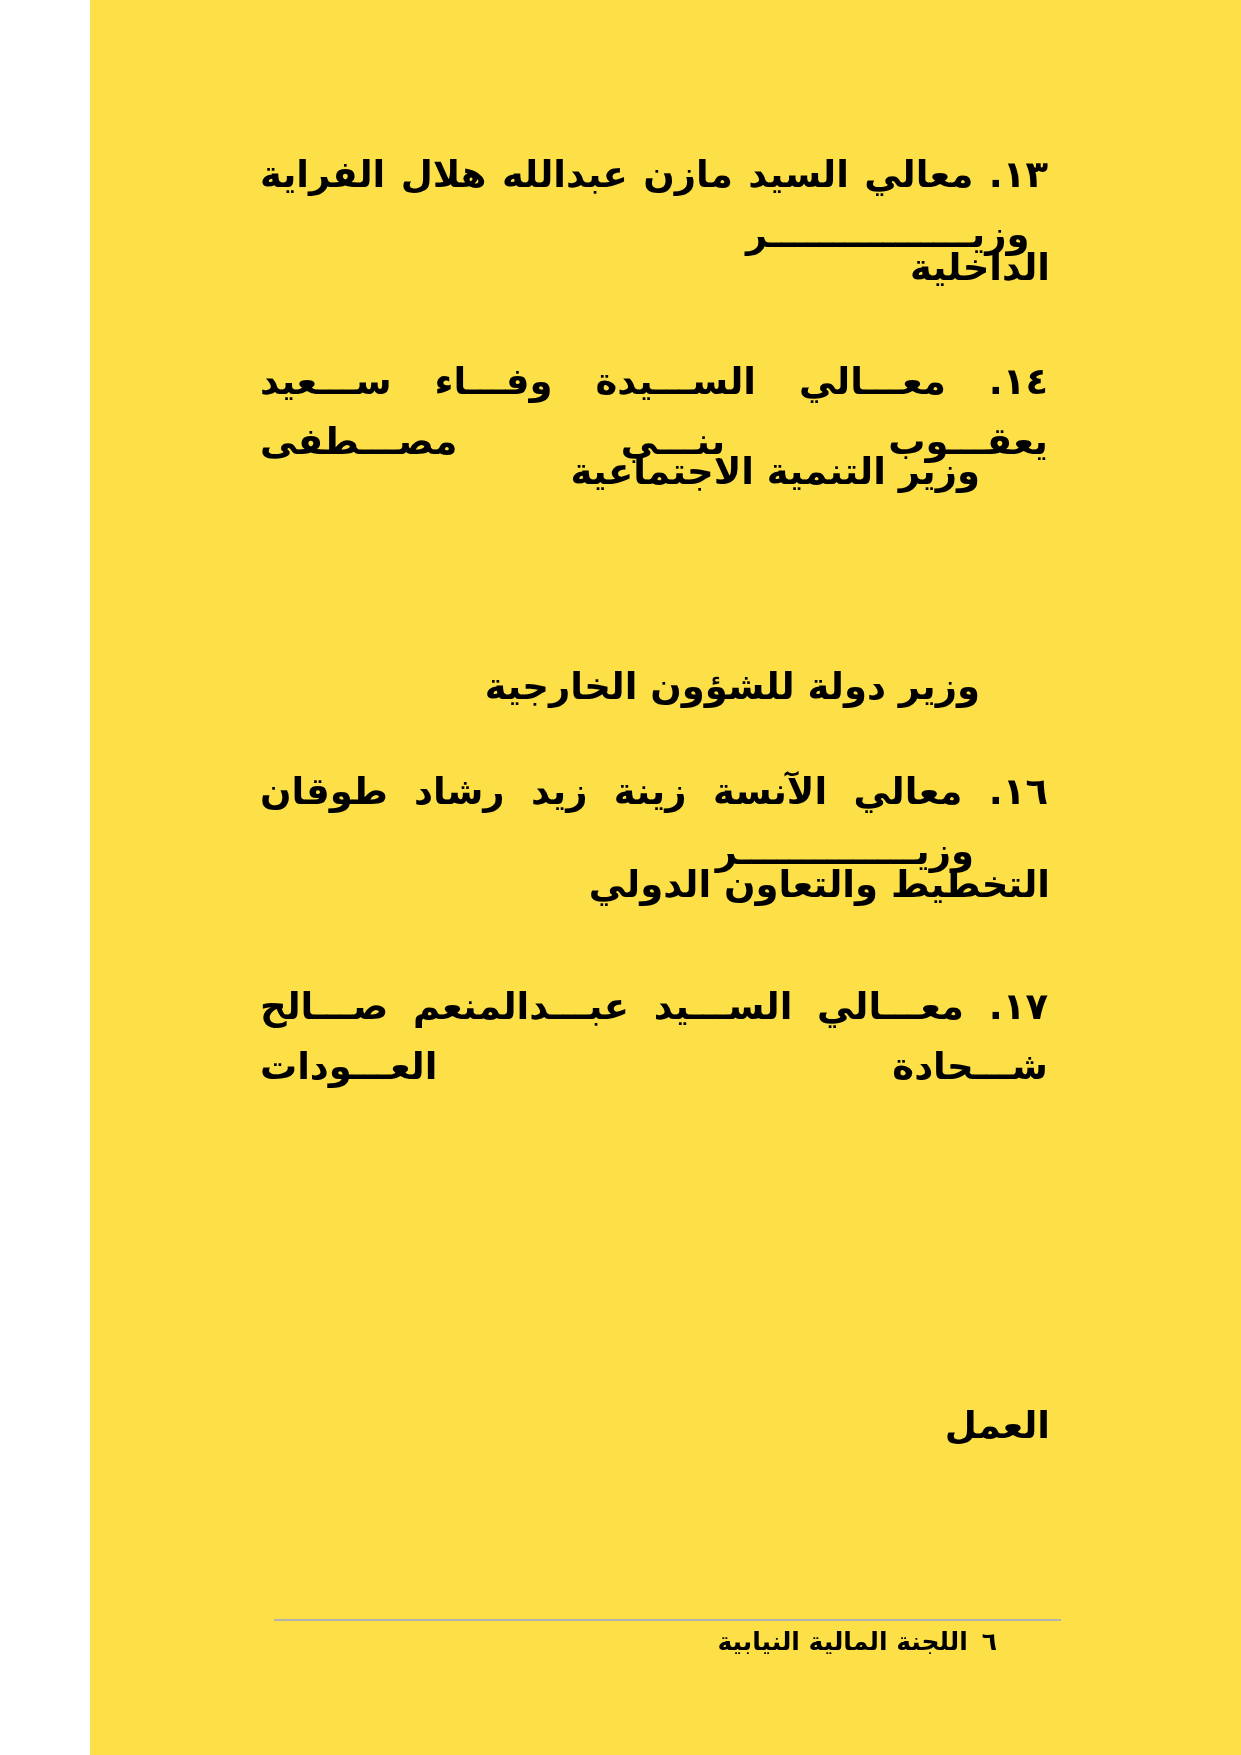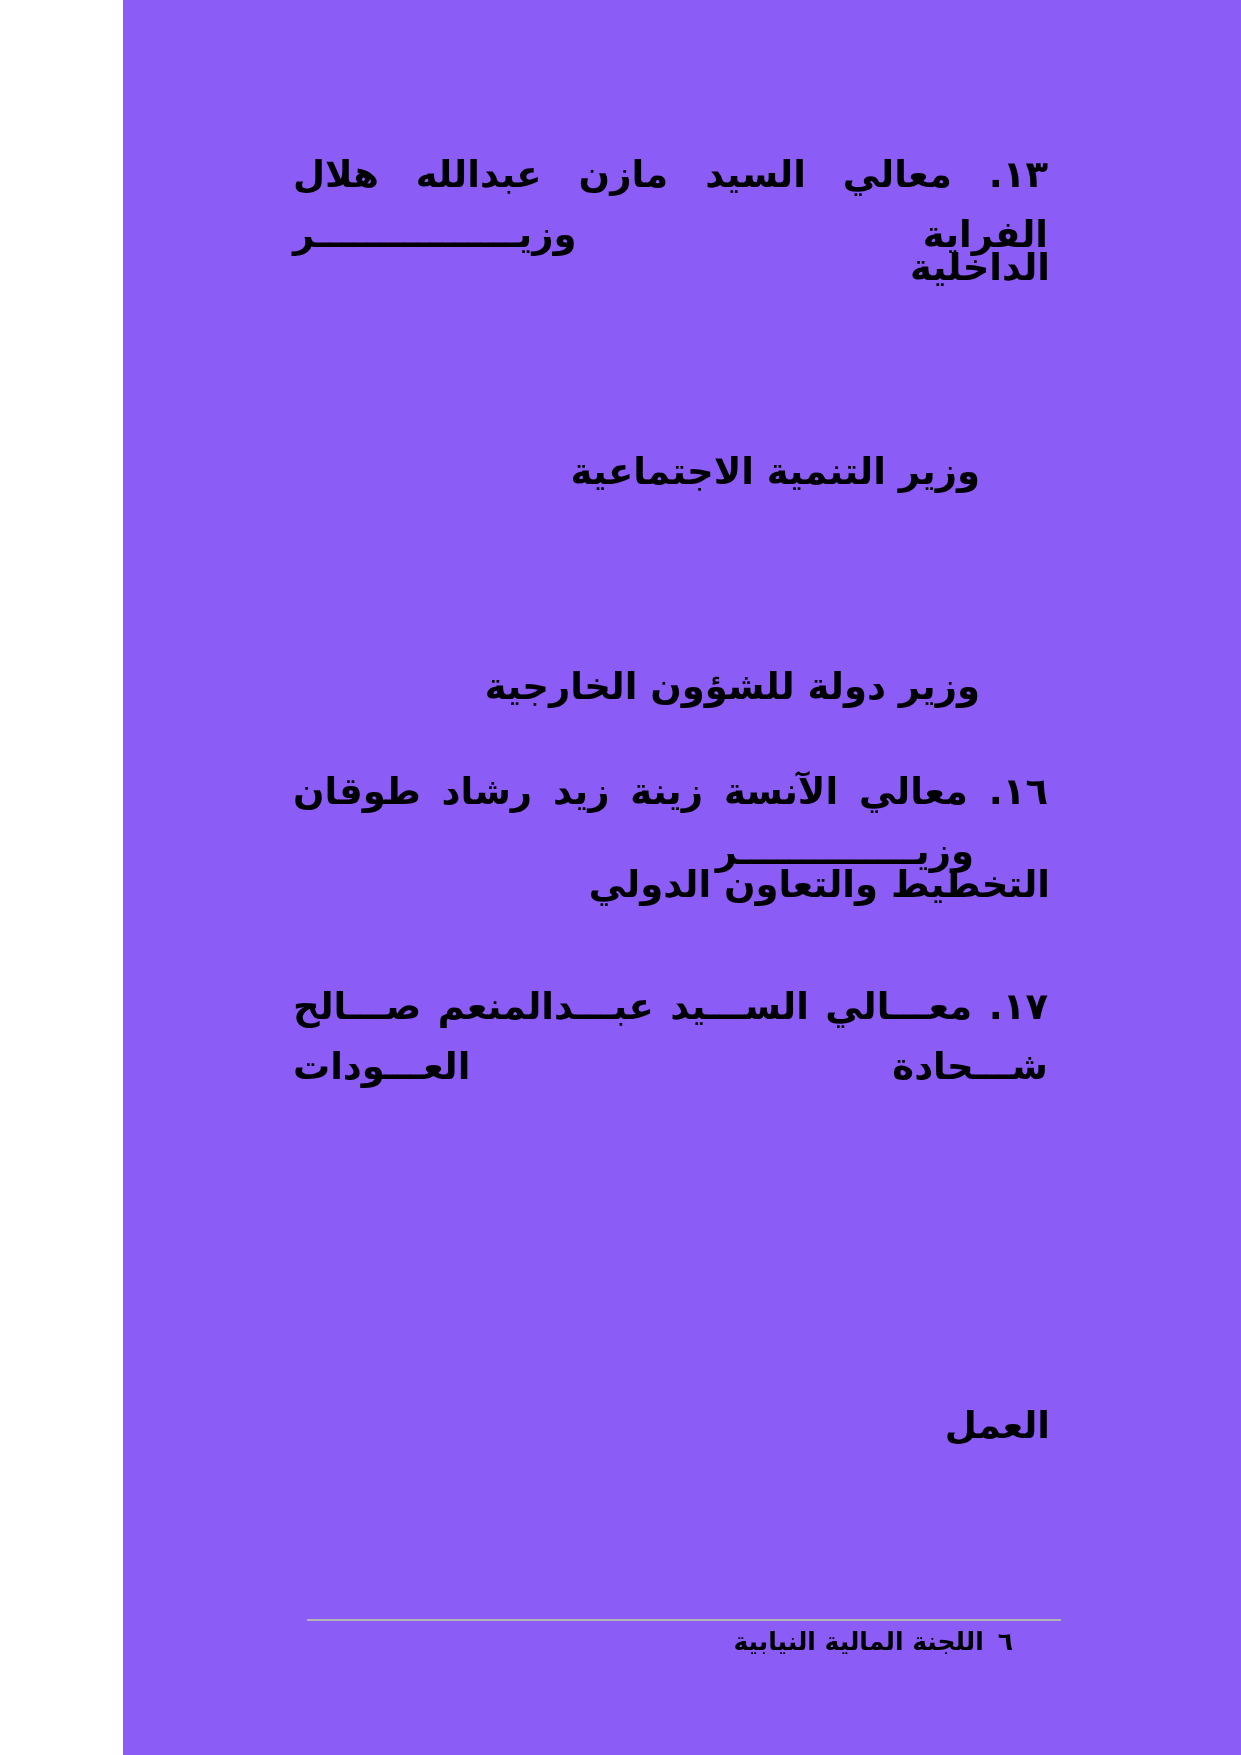--- a/index.html
+++ b/index.html
@@ -1,23 +1,24 @@
 <!DOCTYPE html>
 <html lang="ar" dir="rtl"><head>
 <meta charset="utf-8">
 <style>
   html,body{margin:0;padding:0;background:#ffffff;}
   #page{
     position:relative;
     width:1118px;height:1755px;
-    background:#8b5cf6;
+    background:#fde047;
     font-family:"DejaVu Sans", sans-serif;
     color:#000000;
     direction:rtl;
     overflow:hidden;
+    padding-left:33px;
   }
   .line{
     position:absolute;
     font-weight:bold;
     font-size:37px;
     line-height:60px;
     white-space:nowrap;
   }
   .l1{
     left:170px;right:193px;
@@ -30,36 +31,37 @@
   .cont-a{right:191px;}
   .cont-b{right:261px;text-align:center;}
   .footer-rule{
     position:absolute;
     left:184px;right:180px;top:1619px;
     border-top:2px solid #b3b3b3;
     height:0;
   }
   .footer-text{
     position:absolute;
-    right:228px;top:1622px;
+    right:244px;top:1622px;
     font-weight:bold;
     font-size:25px;
     line-height:40px;
     white-space:nowrap;
   }
   .footer-text .pagenum{margin-left:14px;}
 </style>
 </head>
 <body>
 
 <div id="page">
 
   <div class="line l1" style="top:145px"><span class="num">١٣.</span> <span>معالي السيد مازن عبدالله هلال الفراية  وزيــــــــــــــــر</span></div>
   <div class="line cont-a" style="top:238px">الداخلية</div>
 
+  <div class="line l1" style="top:352px"><span class="num">١٤.</span> <span>معـــالي الســـيدة وفـــاء ســـعيد يعقـــوب بنـــي مصـــطفى</span></div>
   <div class="line cont-b" style="top:442px">وزير التنمية الاجتماعية</div>
 
   <div class="line cont-b" style="top:657px">وزير دولة للشؤون الخارجية</div>
 
   <div class="line l1" style="top:762px"><span class="num">١٦.</span> <span>معالي الآنسة زينة زيد رشاد طوقان   وزيــــــــــــــر</span></div>
   <div class="line cont-a" style="top:855px">التخطيط والتعاون الدولي</div>
 
   <div class="line l1" style="top:977px"><span class="num">١٧.</span> <span>معـــالي الســـيد عبـــدالمنعم صـــالح شـــحادة العـــودات</span></div>
 
   <div class="line cont-a" style="top:1396px">العمل</div>

